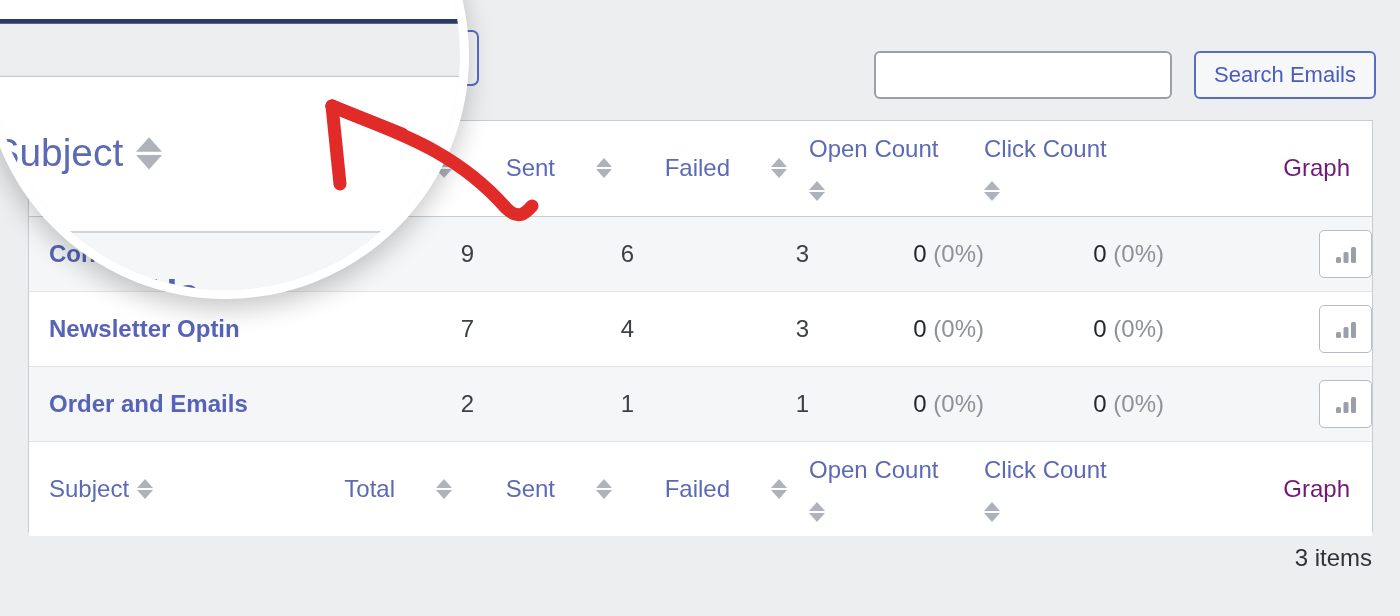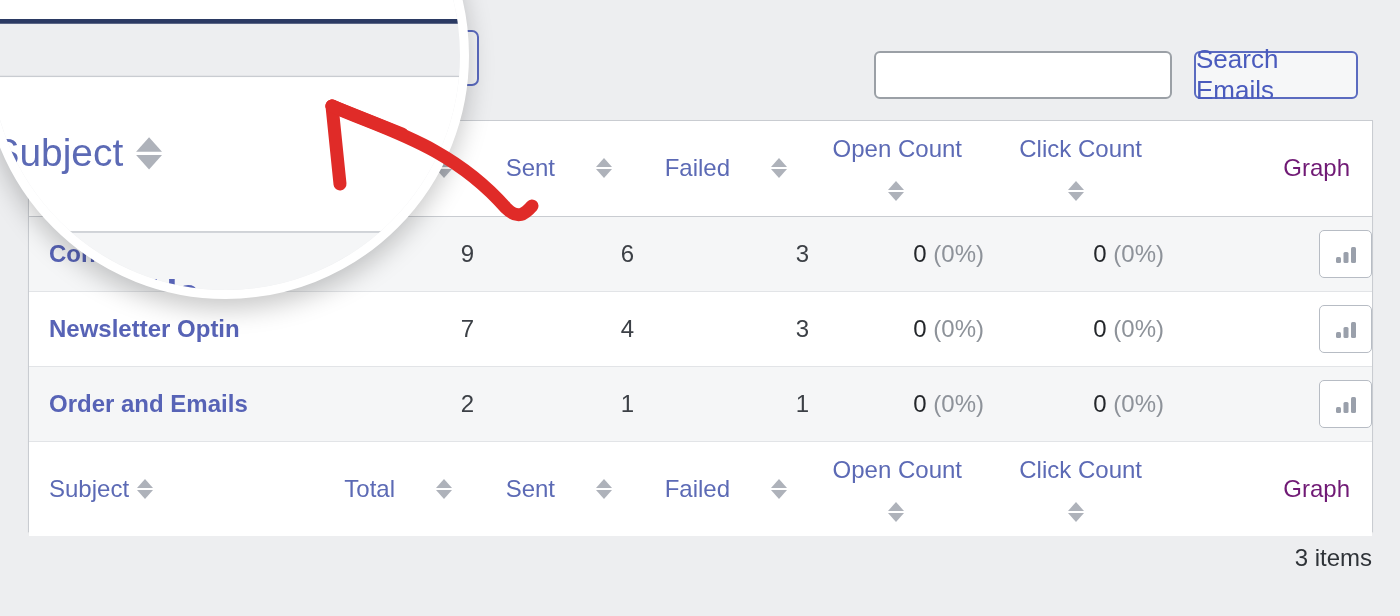--- a/index.html
+++ b/index.html
@@ -49,25 +49,25 @@
     width:298px; height:48px;
     background:#ffffff;
     border:2px solid #9ba0a6;
     border-radius:6px;
     font-family:"Liberation Sans", sans-serif;
     font-size:20px; padding:0 10px; color:#222;
     outline:none;
   }
   .search-btn {
     position:absolute; left:1166px; top:23px;
-    width:164px; height:48px;
+    width:182px; height:48px;
     background:#f6f7f8;
     border:2px solid #5b6bc0;
     border-radius:6px;
-    color:#4a5bbd; font-size:26px;
+    color:#4a5bbd; font-size:22px;
     display:flex; align-items:center; justify-content:center;
     cursor:pointer;
   }
 
   
   .table-wrap {
     position:absolute; left:28px; top:120px;
     width:1345px; height:412px;
     background:#ffffff;
     border:1px solid #c9ccd1;
@@ -95,21 +95,21 @@
   tfoot th { border-bottom:none; border-top:1px solid #c9ccd1; }
 
   .th-inner {
     display:flex; align-items:center; gap:8px;
     font-size:24px; color:#5c6ab5;
     cursor:pointer; white-space:nowrap;
   }
   .th-inner.plain { color:#701a75; cursor:default; }
   .th-left  { justify-content:flex-start; padding-left:20px; }
   .th-right { justify-content:flex-end;  padding-right:22px;gap:41px; }
-  .th-wrap  { flex-direction:column; align-items:flex-end; gap:18px; padding-right:22px; }
+  .th-wrap  { flex-direction:column; align-items:flex-start; gap:18px; padding-right:22px; }
   .th-wrap .sortwrap { margin-right:58px; }
 
   .sortwrap { display:inline-flex; flex-direction:column; gap:2px; line-height:0; }
   .sortwrap span { display:block; width:0; height:0; }
   .sort-up   { border-left:8px solid transparent; border-right:8px solid transparent; border-bottom:9px solid #aeb2ba; }
   .sort-down { border-left:8px solid transparent; border-right:8px solid transparent; border-top:9px solid #aeb2ba; }
 
   tbody tr { height:75px; }
   tbody tr:nth-child(odd)  td { background:#f5f6f7; }
   tbody tr:nth-child(even) td { background:#ffffff; }

